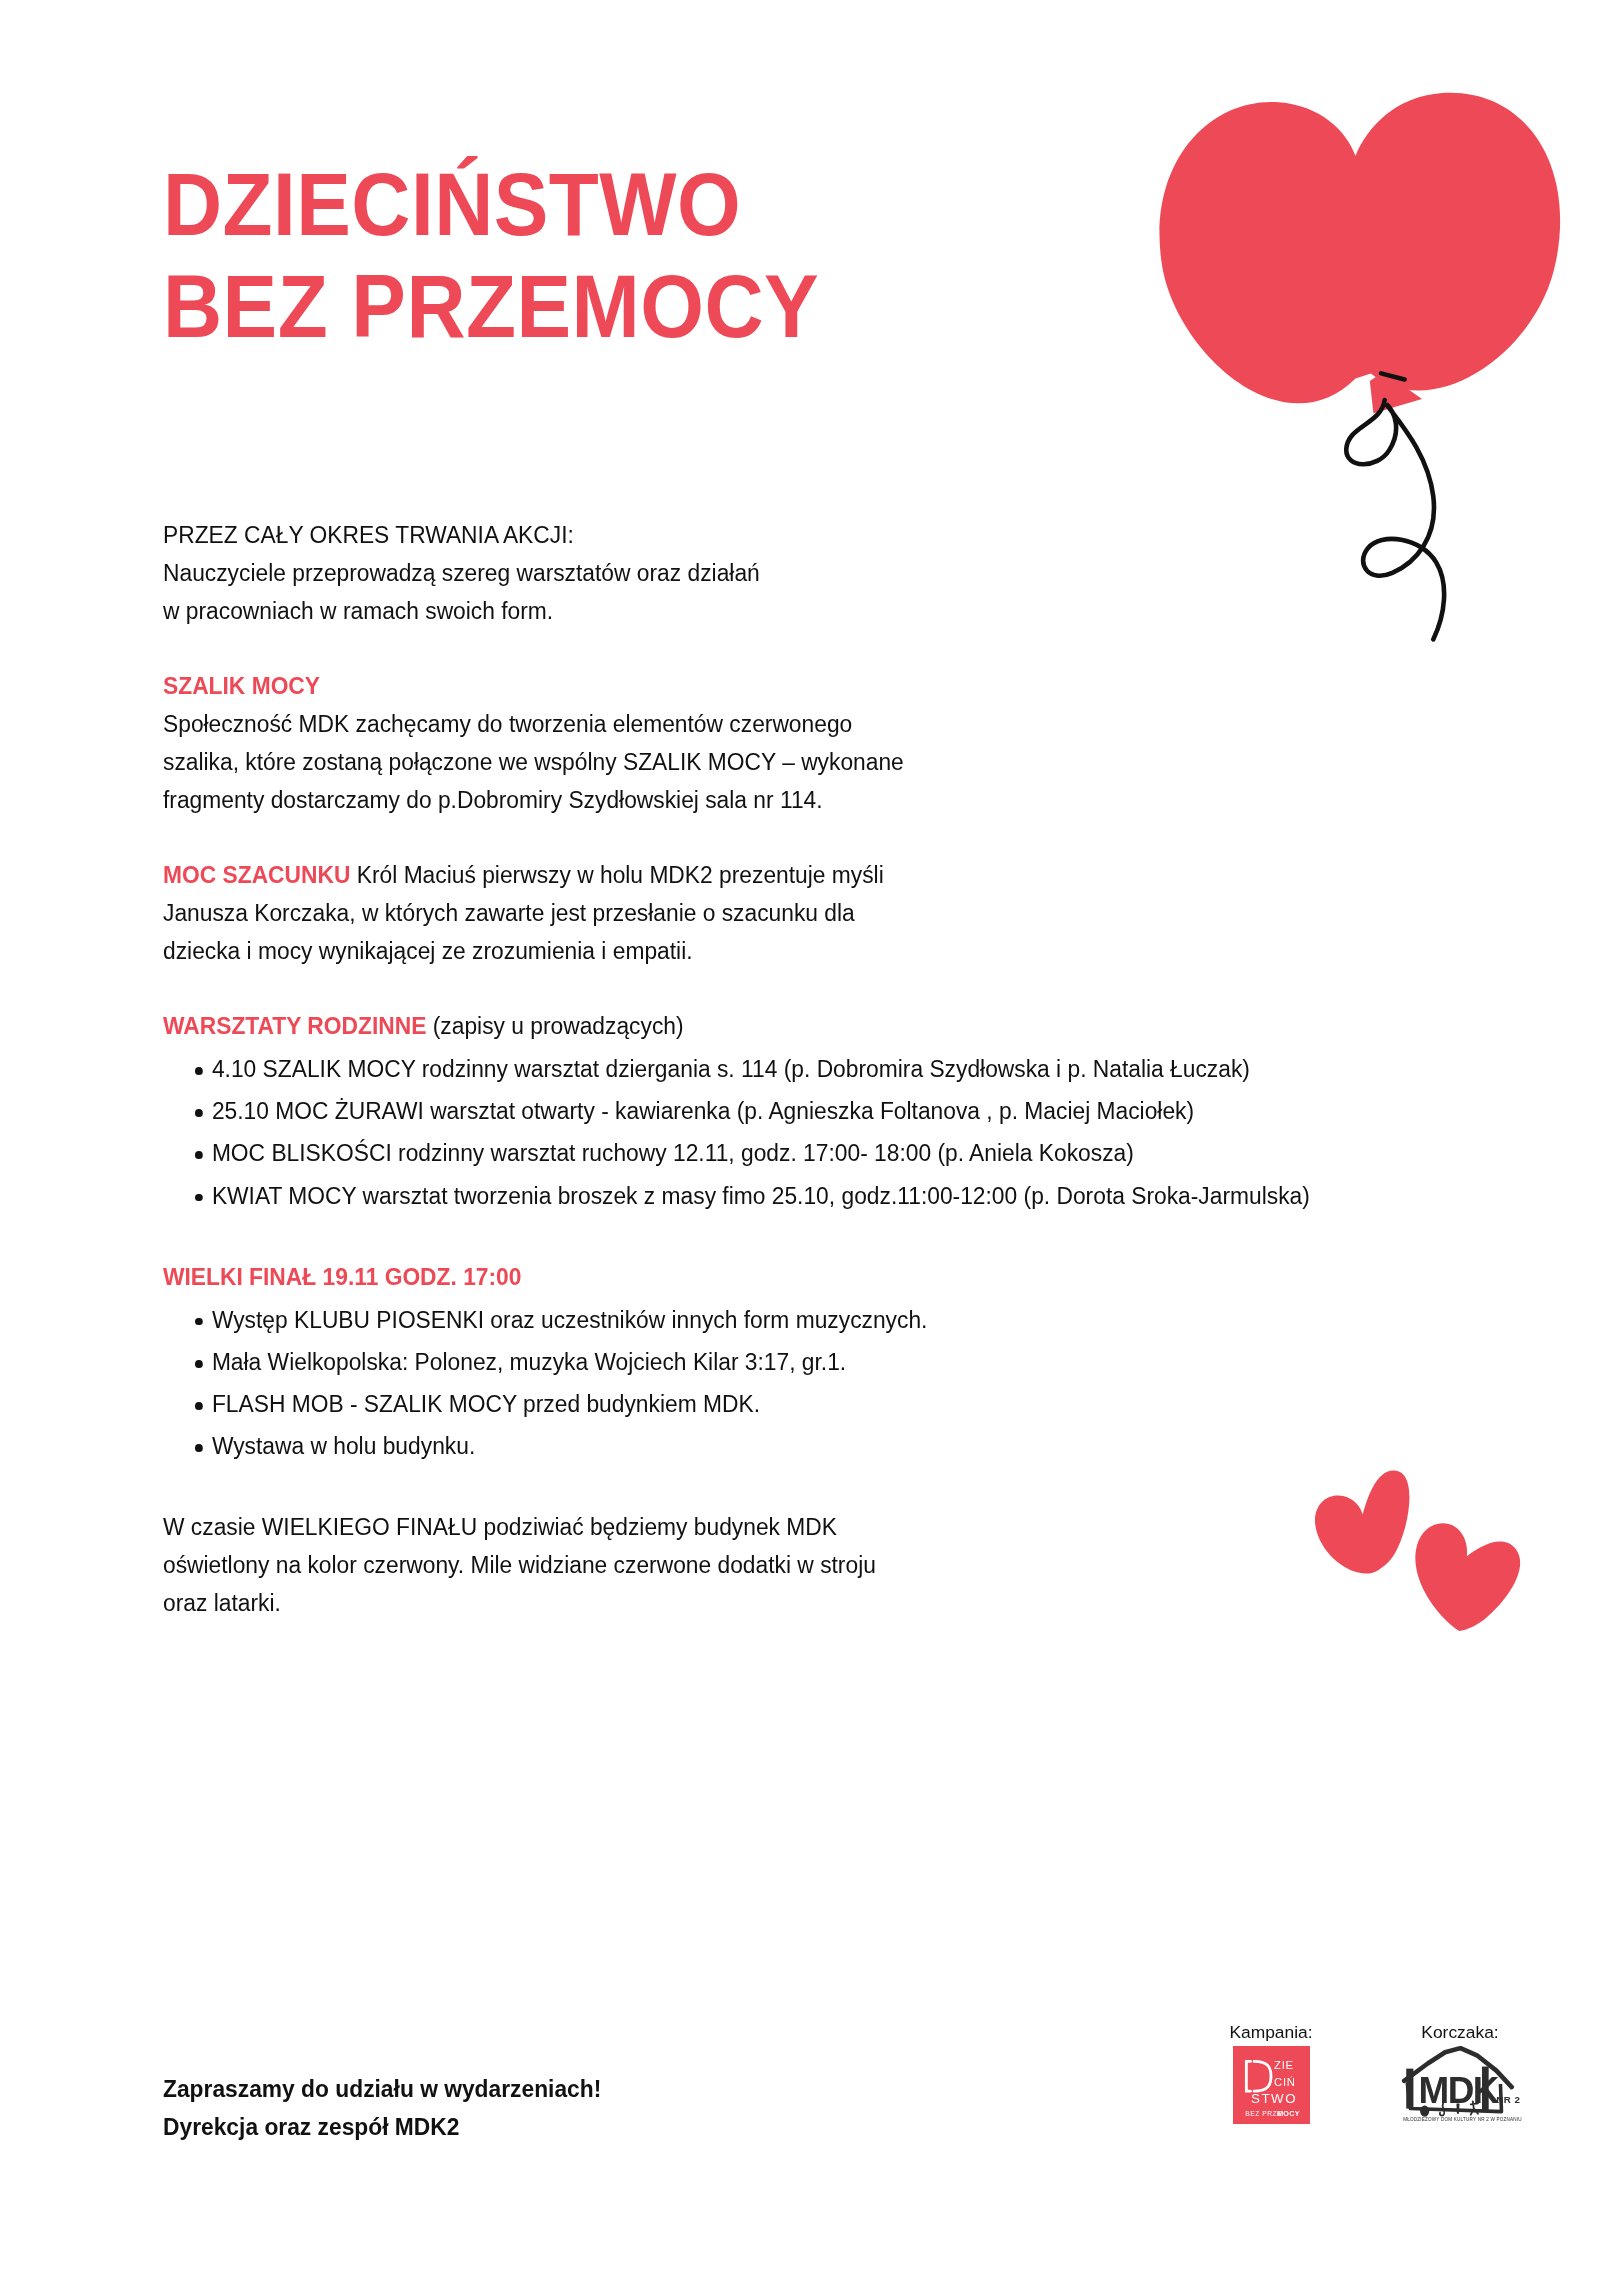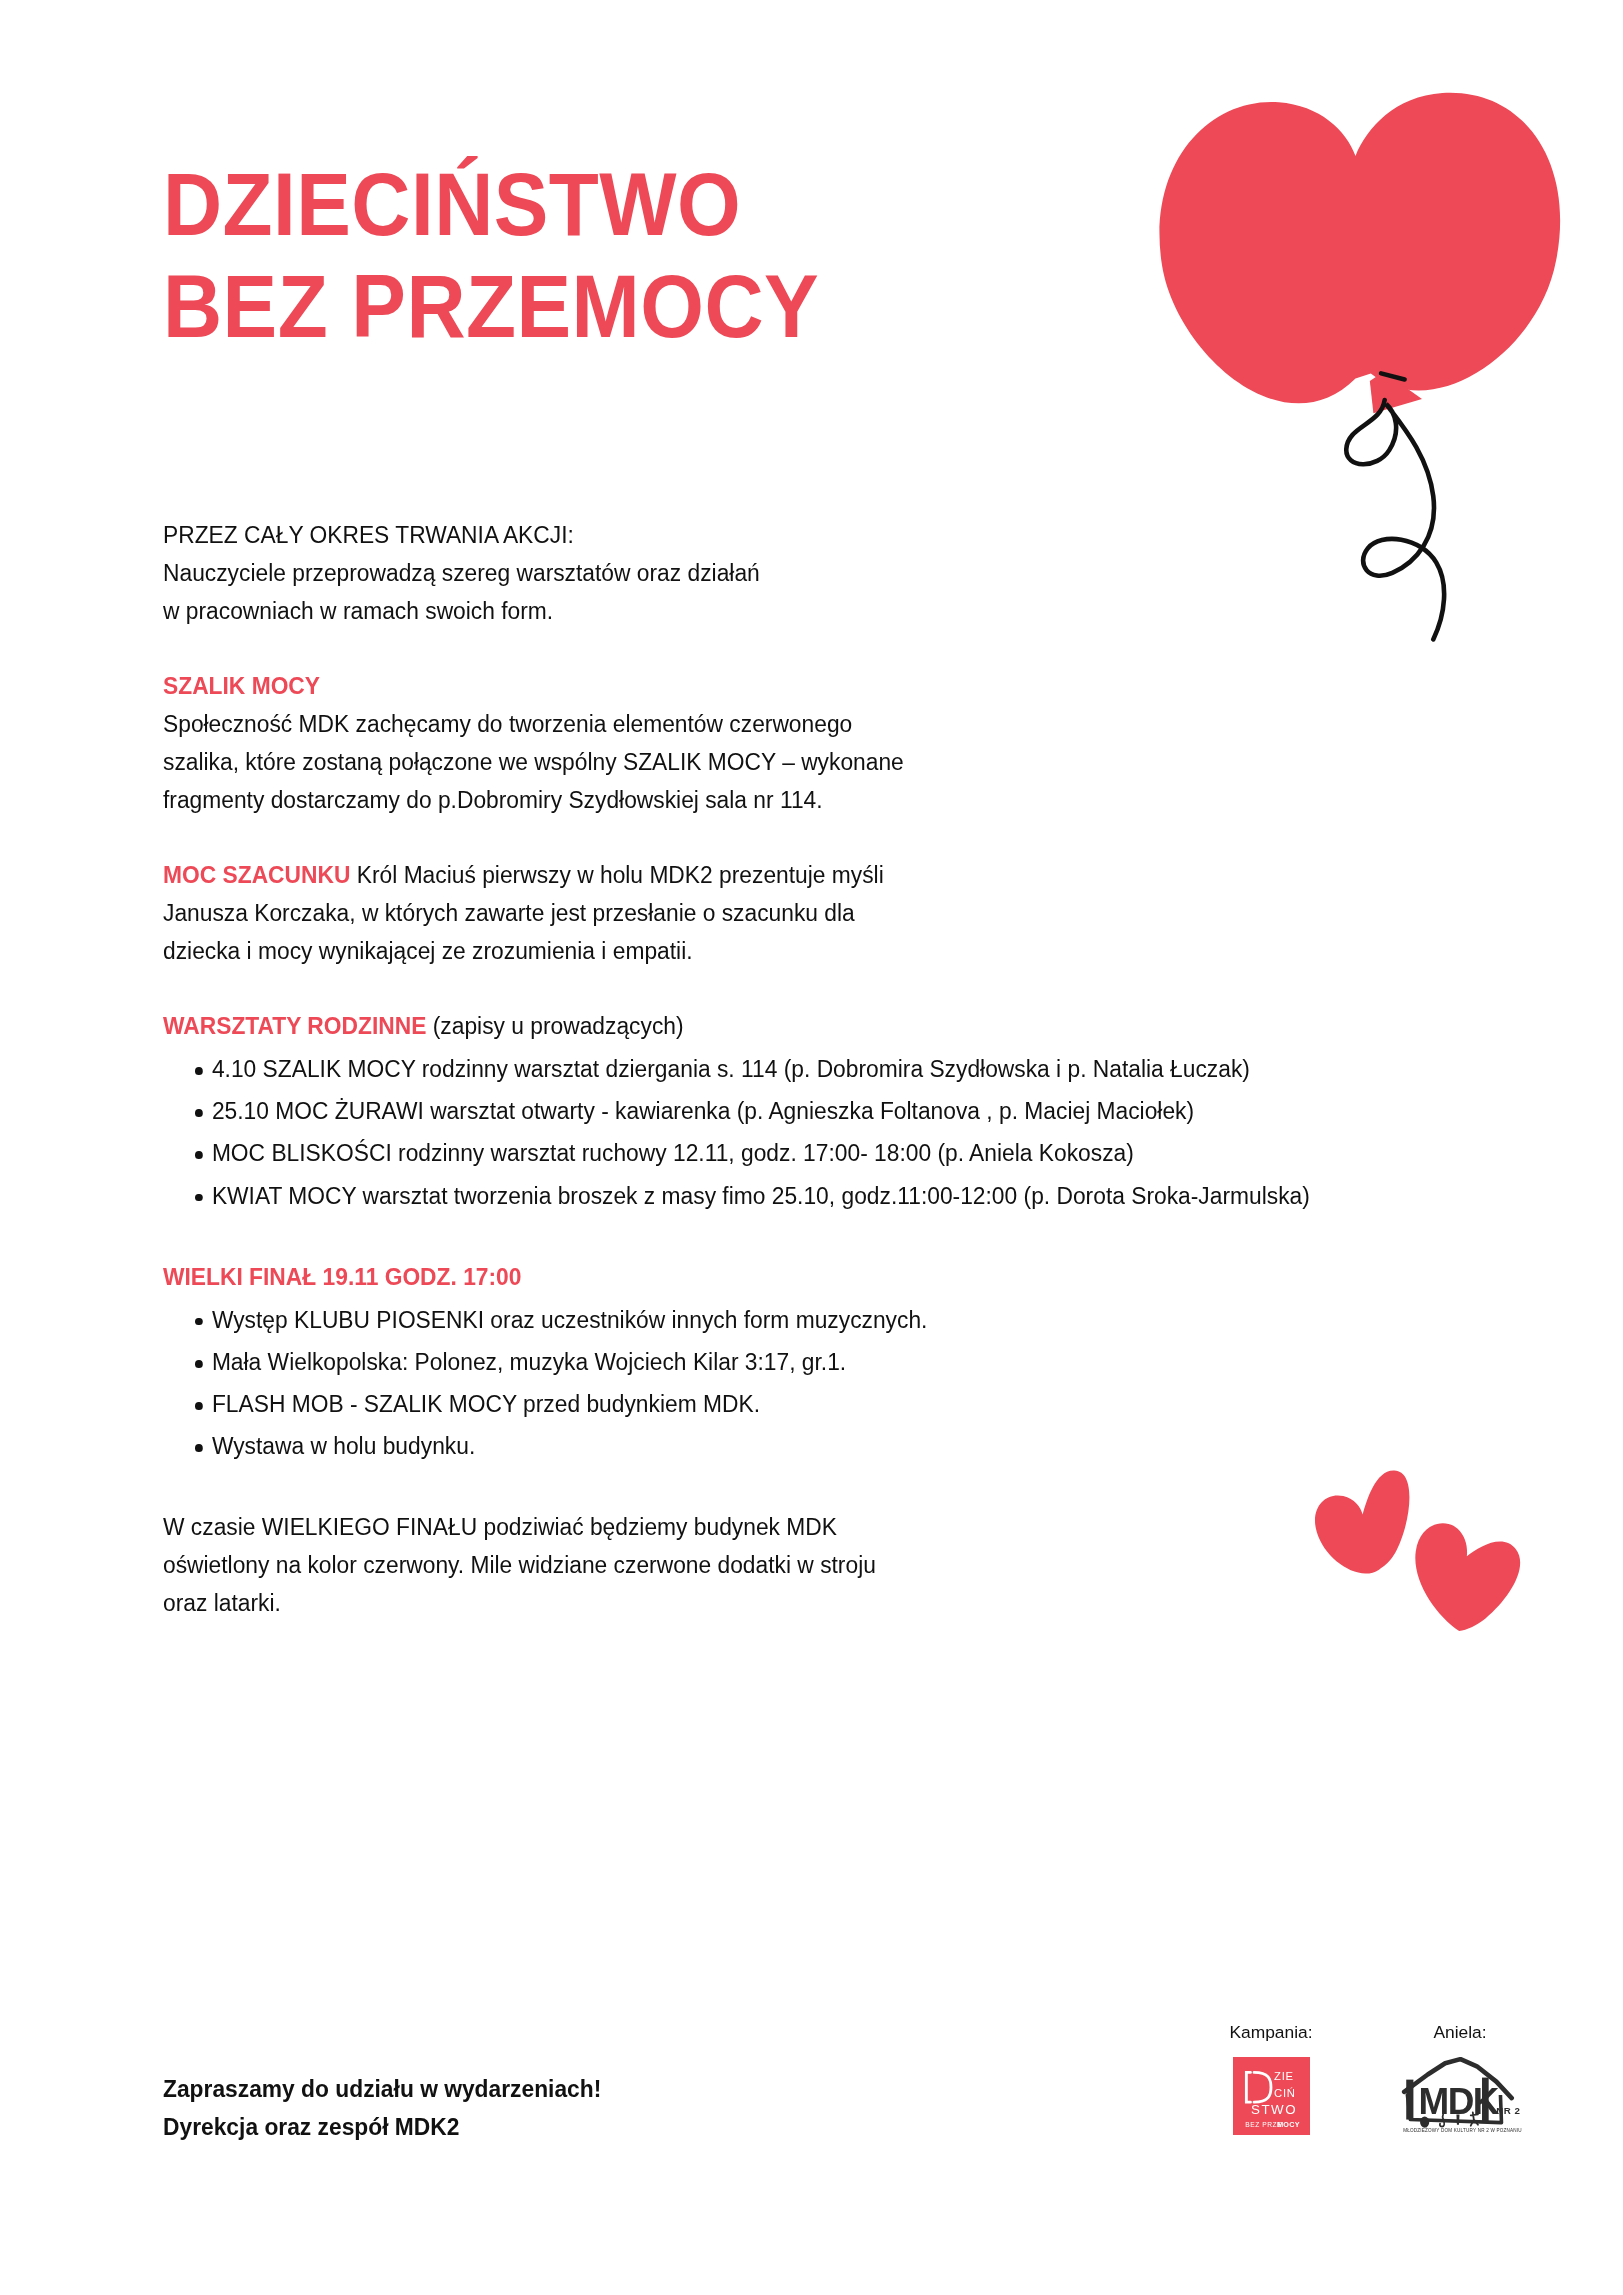--- a/index.html
+++ b/index.html
@@ -130,21 +130,21 @@
   }
   .footer-col {
     display: flex;
     flex-direction: column;
     align-items: center;
     width: 128px;
   }
   .footer-label {
     font-size: 17.4px;
     color: #111111;
-    margin-bottom: 14px;
+    margin-bottom: 3px;
     white-space: nowrap;
   }
 
   
   .logo-dz {
     width: 77px;
     height: 78px;
     background: #15803d;
     position: relative;
   }
@@ -286,21 +286,21 @@
           <text x="80" y="44" font-family="'Liberation Sans',sans-serif" font-size="22" fill="#ffffff" letter-spacing="1.5">ZIE</text>
           <text x="80" y="78" font-family="'Liberation Sans',sans-serif" font-size="22" fill="#ffffff" letter-spacing="1.5">CIŃ</text>
           <text x="35" y="112" font-family="'Liberation Sans',sans-serif" font-size="26" fill="#ffffff" letter-spacing="3">STWO</text>
           <text x="24" y="136" font-family="'Liberation Sans',sans-serif" font-size="13" fill="#ffffff" letter-spacing="1">BEZ PRZE</text>
           <text x="86" y="136" font-family="'Liberation Sans',sans-serif" font-size="14" font-weight="700" fill="#ffffff" letter-spacing="0.5">MOCY</text>
         </svg>
       </div>
     </div>
 
     <div class="footer-col">
-      <div class="footer-label">Aniela:</div>
+      <div class="footer-label">Korczaka:</div>
       <div class="logo-mdk">
         <svg viewBox="0 0 250 150" width="128" height="77" xmlns="http://www.w3.org/2000/svg">
 
           <path d="M16 68 L62 34 L96 12 L126 4 L158 18 L196 48 L226 80" fill="none" stroke="#2d2d2d" stroke-width="9" stroke-linecap="round" stroke-linejoin="round"></path>
           <path d="M22 72 L28 122 L206 128 L204 74" fill="none" stroke="#2d2d2d" stroke-width="7" stroke-linejoin="round"></path>
           <rect x="20" y="44" width="14" height="78" fill="#2d2d2d"></rect>
           <rect x="168" y="40" width="13" height="88" fill="#2d2d2d"></rect>
 
           <text x="44" y="112" font-family="'Liberation Sans',sans-serif" font-size="72" font-weight="700" fill="#2d2d2d" letter-spacing="-3">MDK</text>
           <text x="196" y="112" font-family="'Liberation Sans',sans-serif" font-size="19" font-weight="700" fill="#2d2d2d" letter-spacing="1">NR 2</text>

